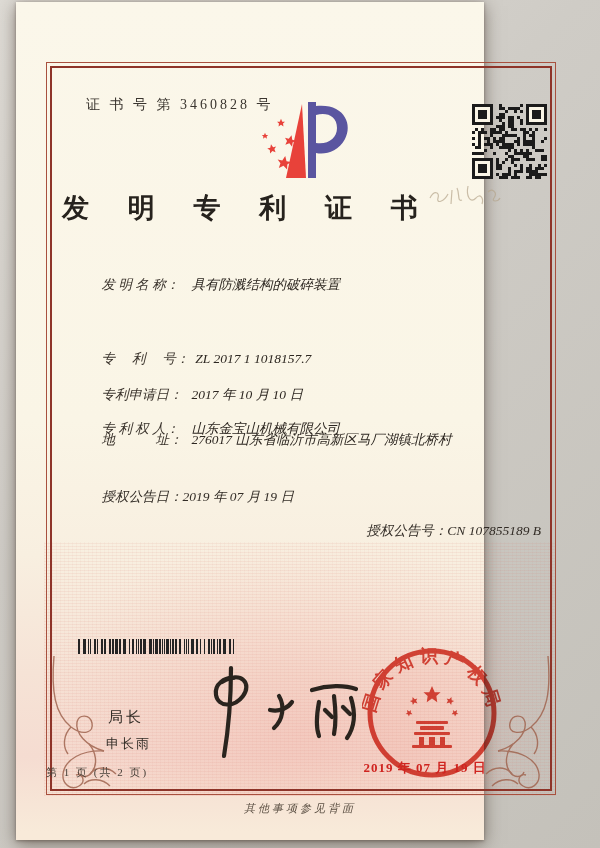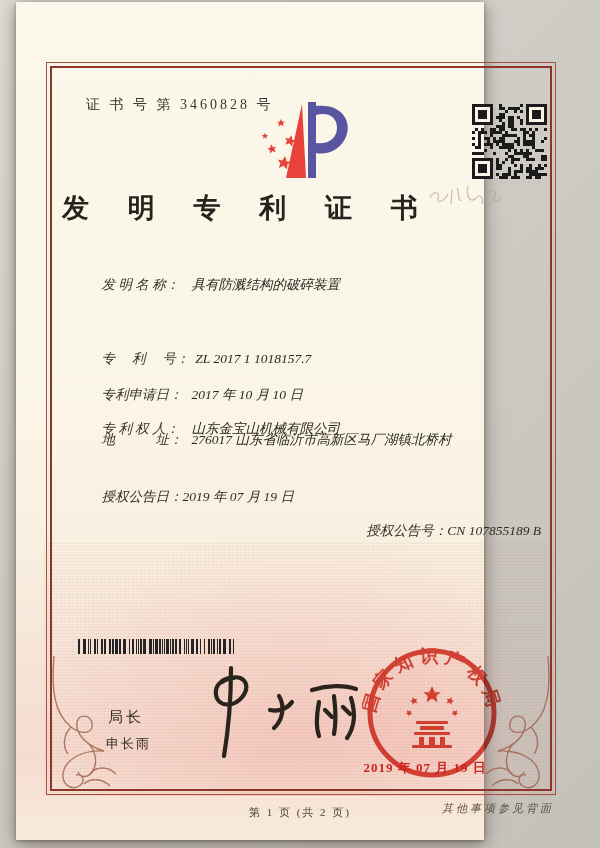--- a/index.html
+++ b/index.html
@@ -42,22 +42,22 @@
     left:62px;top:494px;width:454px;font-size:13.2px;line-height:1.68;
     color:#3d352c;font-style:italic;
   }
   .paras p{margin:0;text-indent:2em;}
   .bureau{left:92px;top:706px;font-size:15px;letter-spacing:3px;color:#322c26;}
   .bureau2{left:90px;top:733px;font-size:13px;letter-spacing:2px;color:#322c26;}
   .seal-date{
     left:344px;top:757px;width:130px;text-align:center;
     font-size:13px;font-weight:700;color:#cf2420;letter-spacing:1px;
   }
-  .page-info{left:30px;top:763px;width:508px;text-align:center;font-size:11px;color:#4a423a;letter-spacing:2px;margin-top:40px;}
-  .footer-note{left:30px;top:799px;width:508px;text-align:right;font-size:11px;color:#5c5044;letter-spacing:3px;font-style:italic;}
+  .page-info{left:30px;top:763px;width:508px;text-align:left;font-size:11px;color:#4a423a;letter-spacing:2px;}
+  .footer-note{left:30px;top:799px;width:508px;text-align:center;font-size:11px;color:#5c5044;letter-spacing:3px;font-style:italic;}
   svg{display:block;}
 </style>
 </head>
 <body>
 
 <div class="page">
 
   <div class="guilloche"></div>
 
   <div class="frame-outer">

